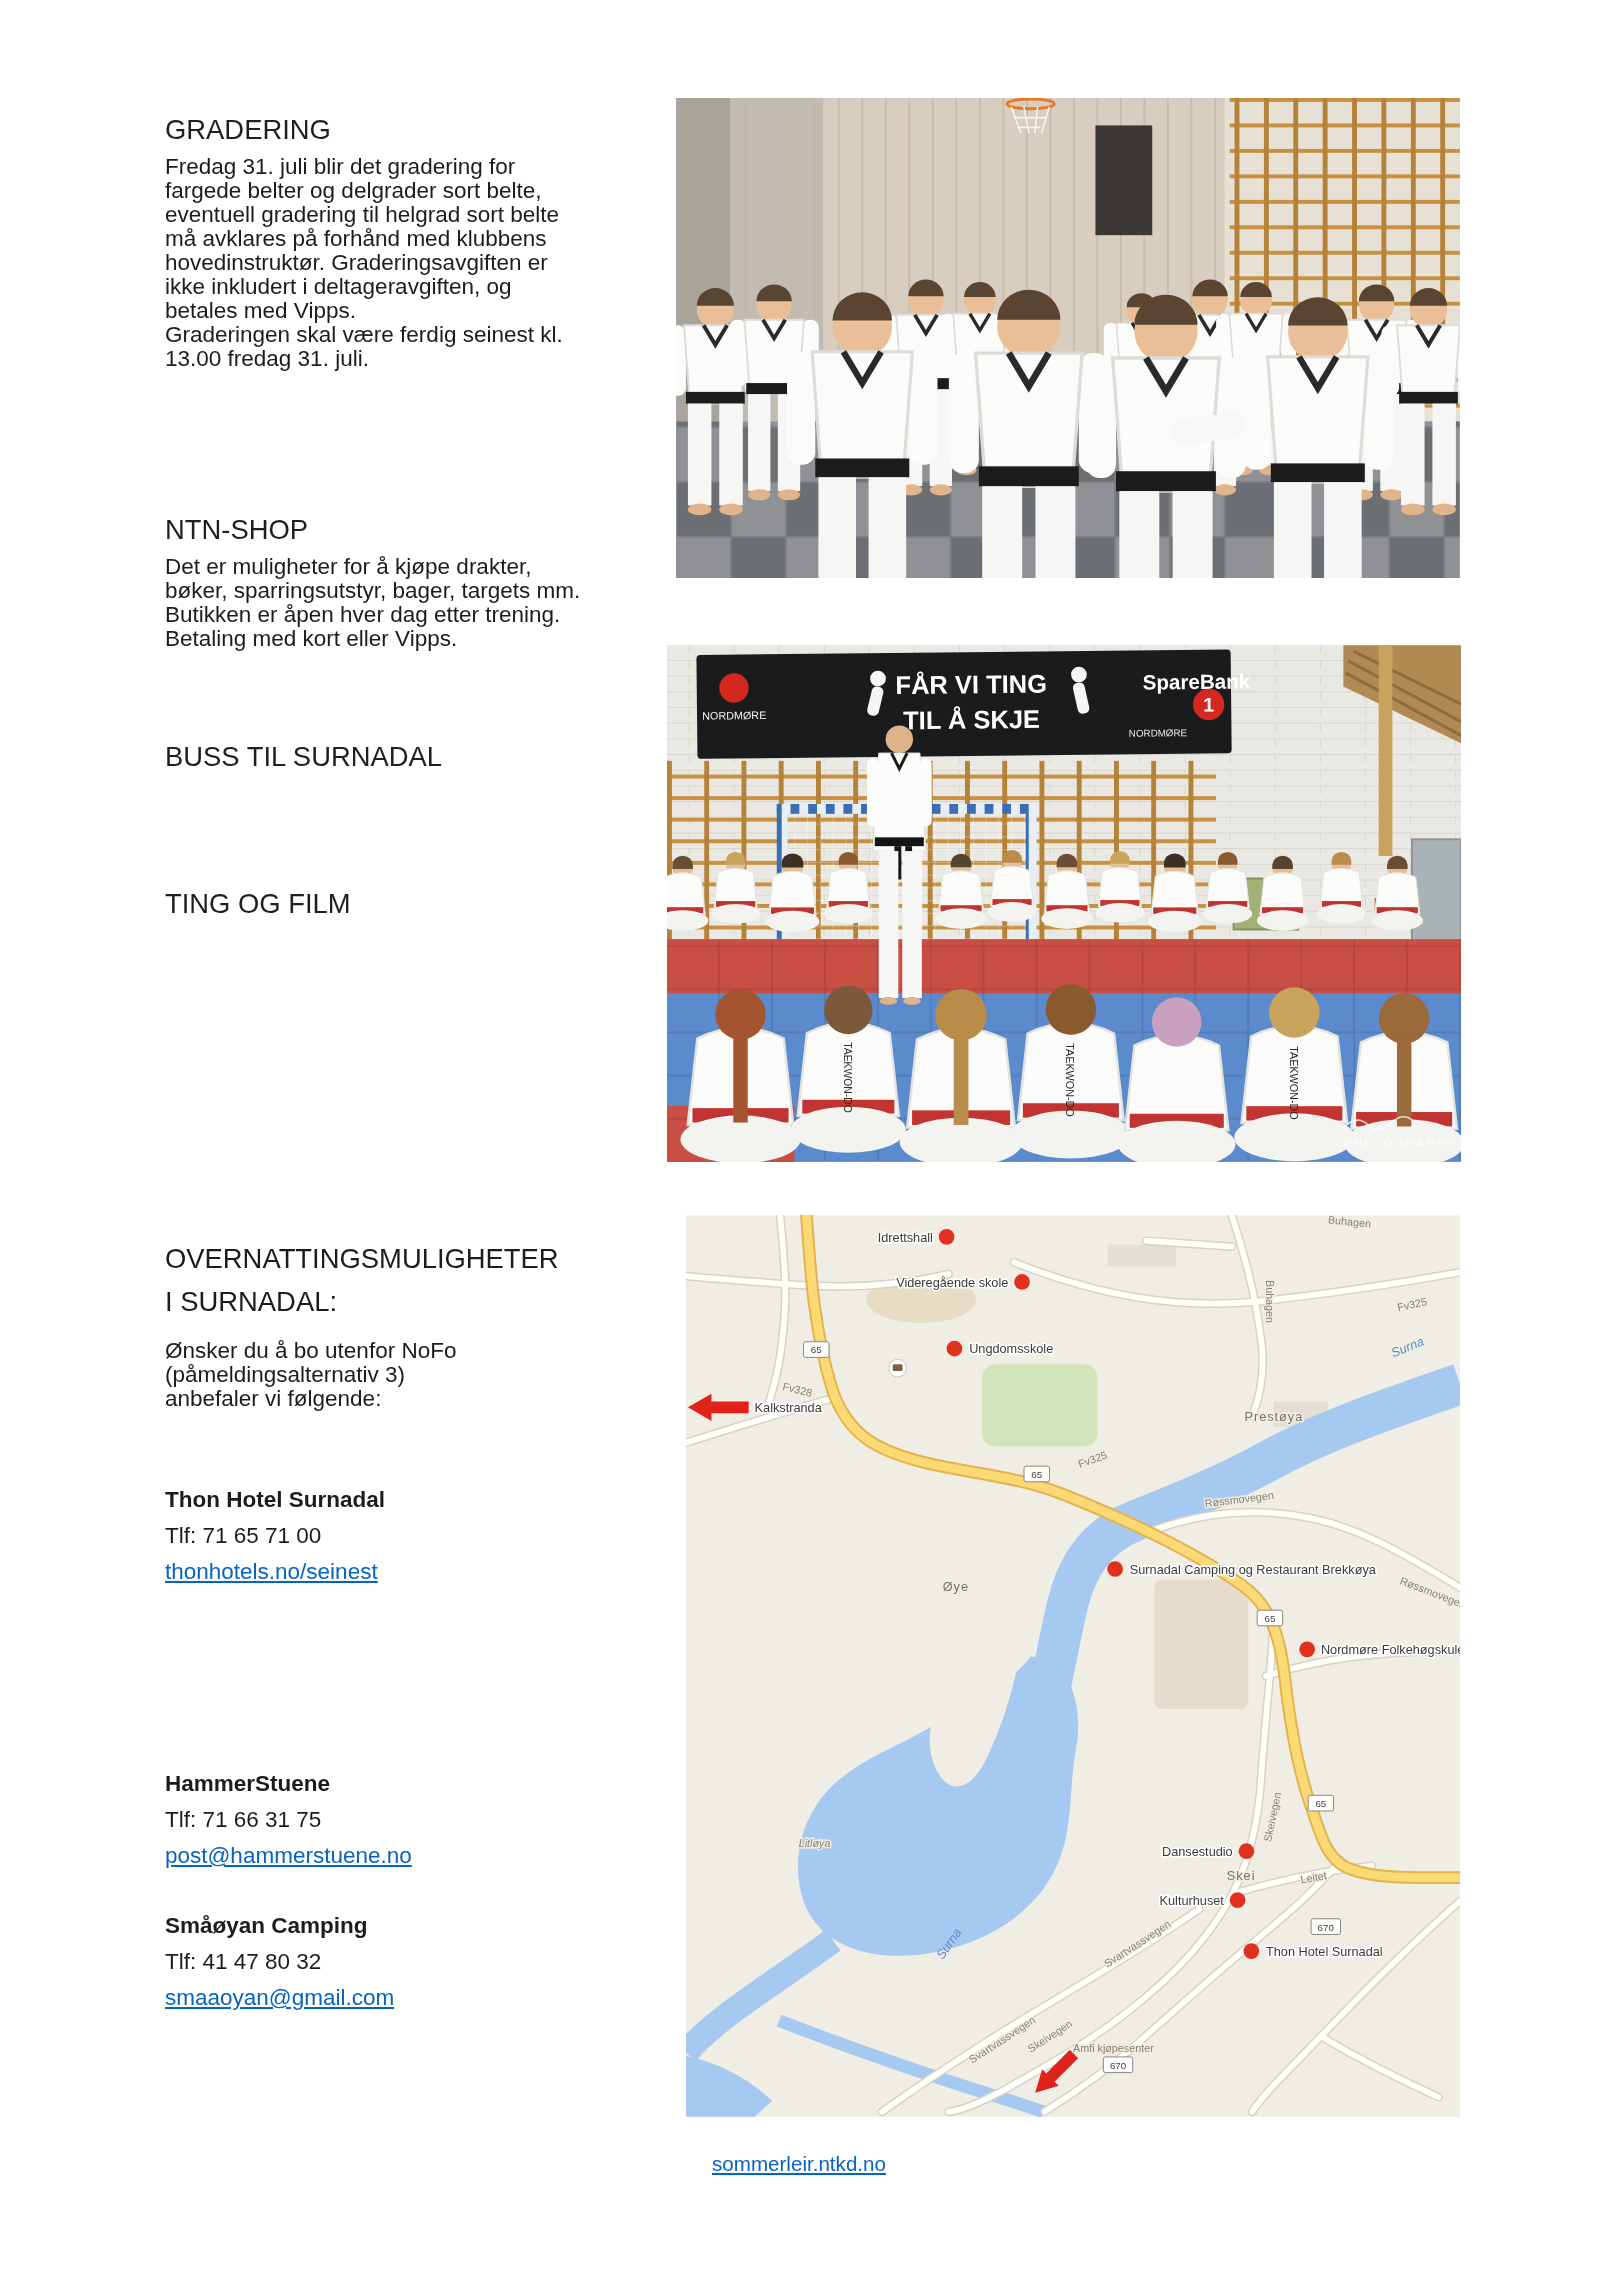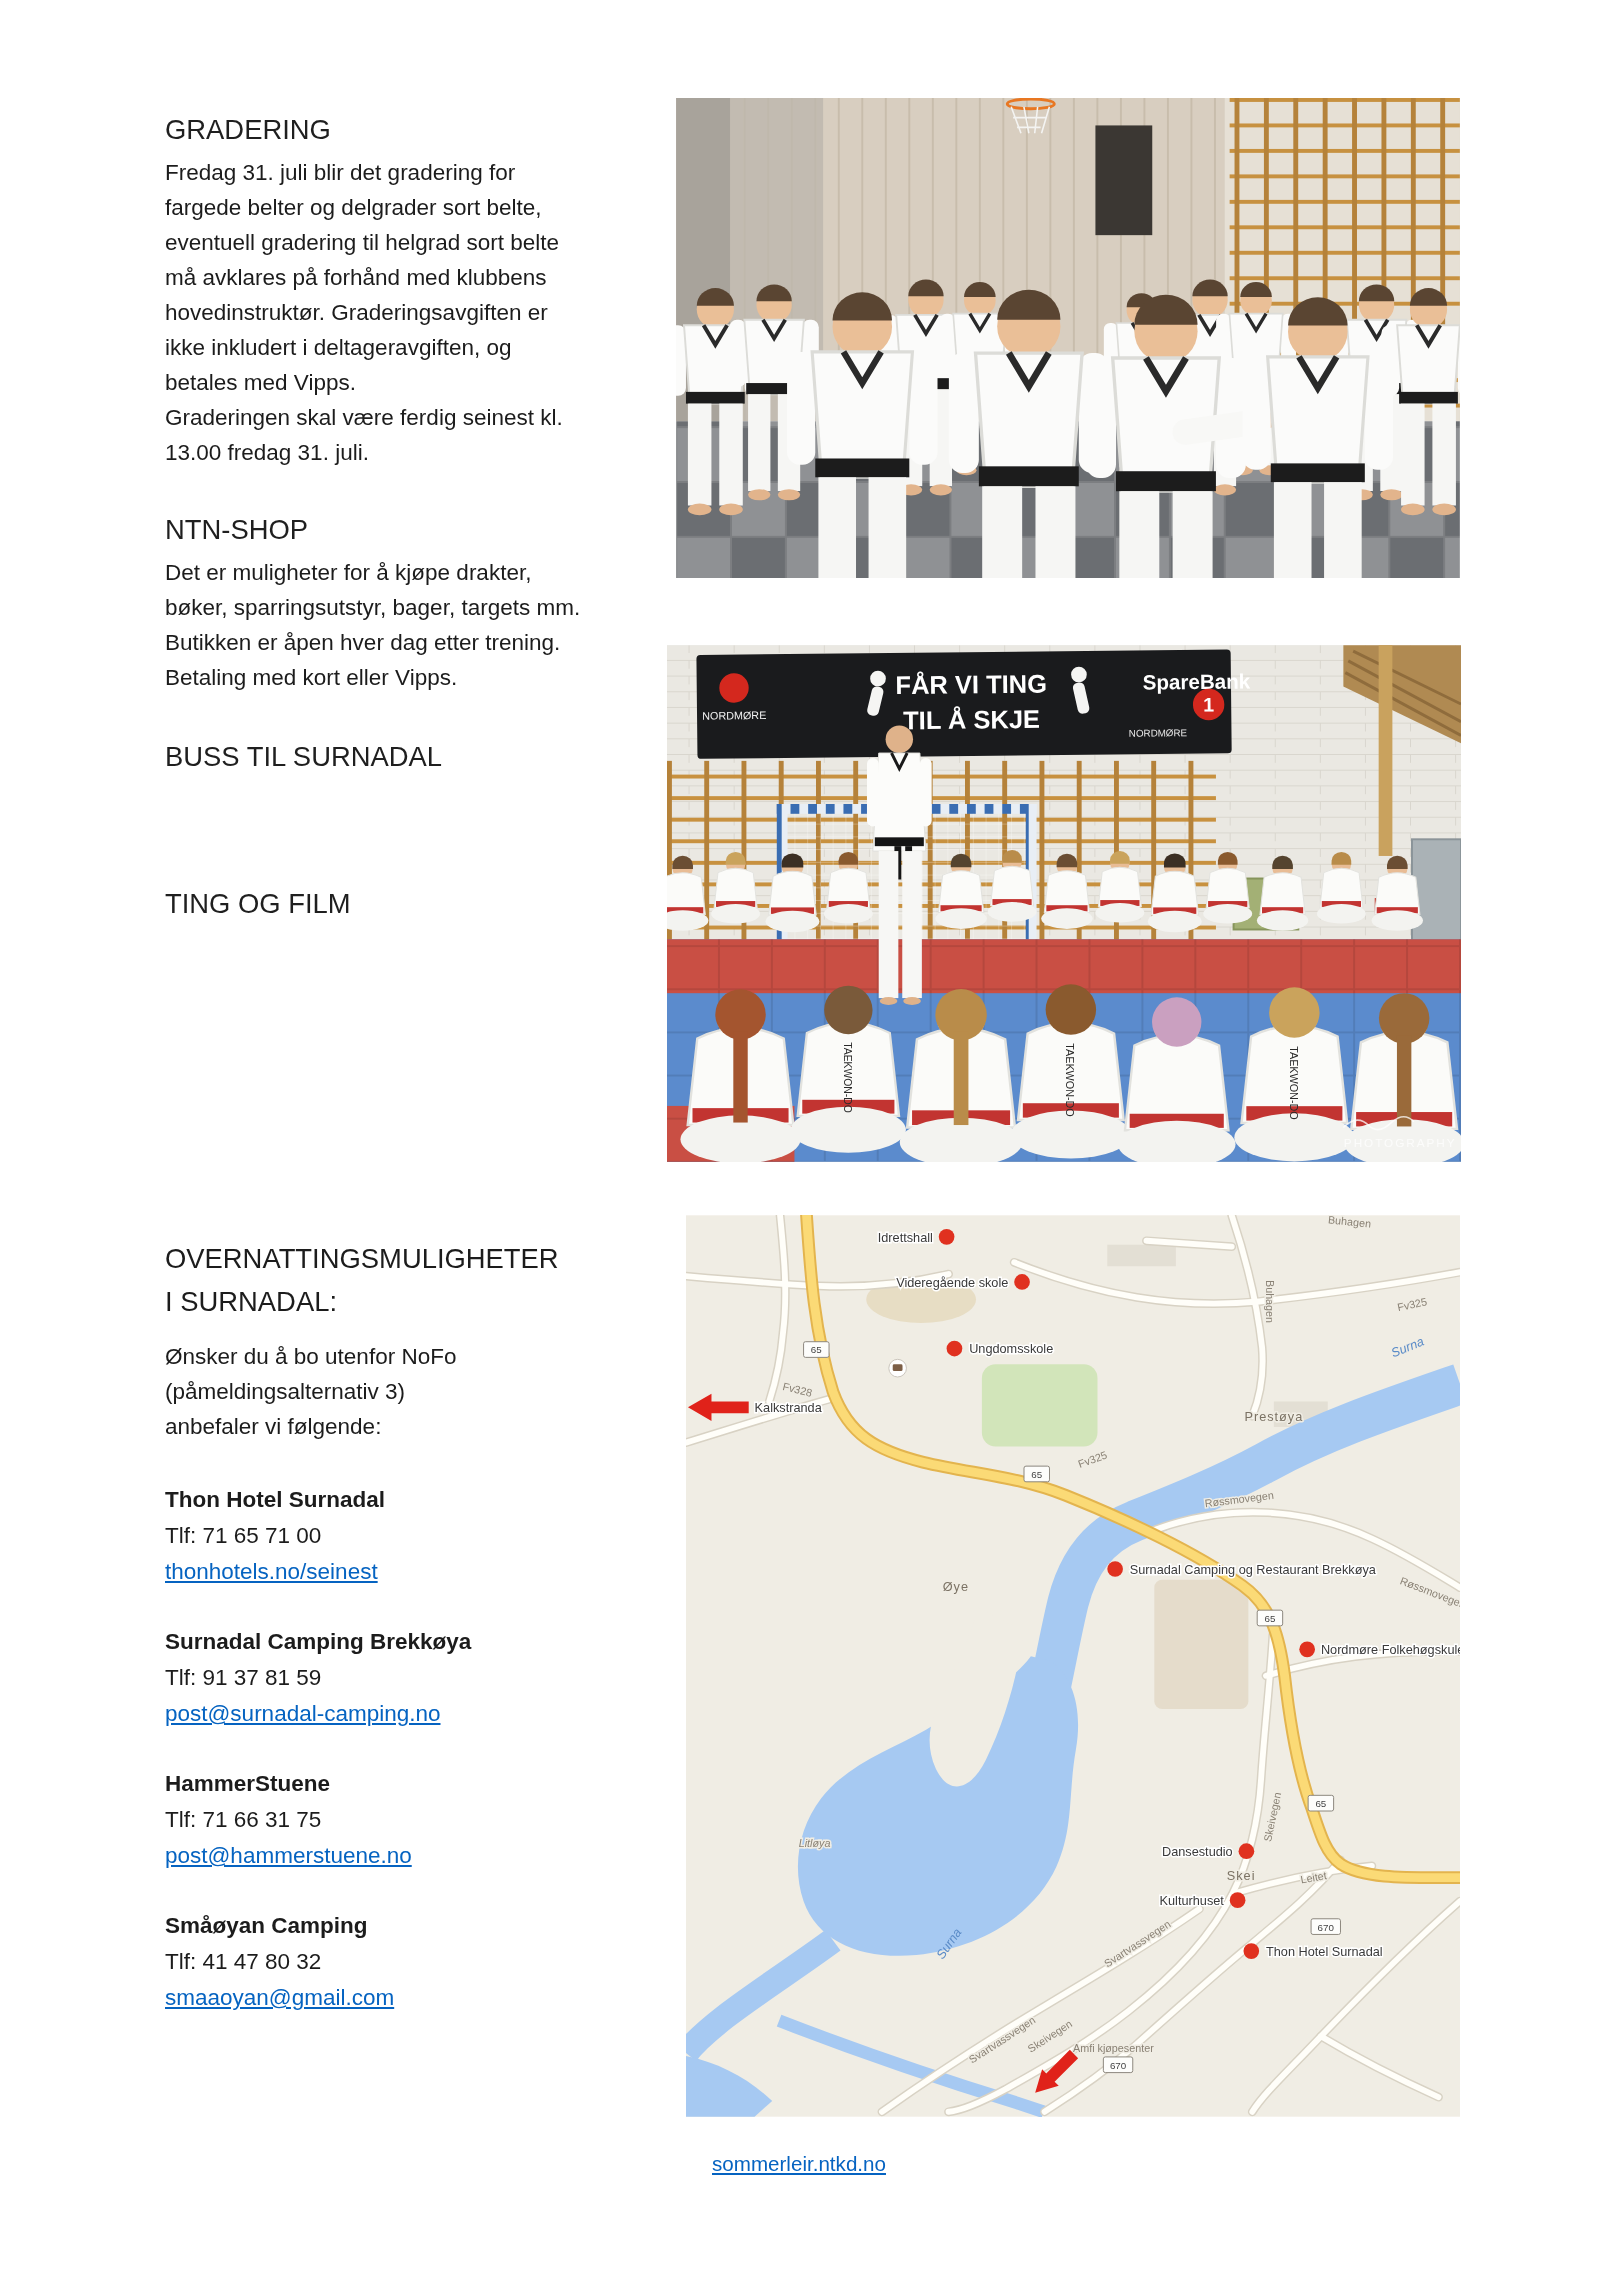--- a/index.html
+++ b/index.html
@@ -1,20 +1,20 @@
 <!DOCTYPE html>
 <html><head>
 <meta charset="utf-8">
 <style>
   html,body{margin:0;padding:0;background:#ffffff;}
   .page{position:relative;width:1621px;height:2248px;background:#ffffff;overflow:hidden;
         font-family:"Liberation Sans",sans-serif;color:#1c1c1c;}
   .abs{position:absolute;}
   .h1{font-size:27.4px;line-height:39px;font-weight:400;color:#1f1f1f;white-space:pre-line;}
-  .body{font-size:22.5px;line-height:35px;color:#1c1c1c;white-space:pre-line;}
+  .body{font-size:22.5px;line-height:24px;color:#1c1c1c;white-space:pre-line;}
   a.lnk{color:#0563C1;text-decoration:underline;cursor:pointer;}
   .lodging-heading{font-size:27.4px;line-height:43px;font-weight:400;white-space:pre-line;}
   .entry .name{font-size:22.5px;line-height:36px;font-weight:bold;}
   .entry .phone{font-size:22.5px;line-height:36px;}
   .entry .link-line{font-size:22.5px;line-height:36px;}
   .footer{font-size:20.6px;}
   
   .rc{fill:none;stroke:#d8d2c4;stroke-width:9;stroke-linecap:round;}
   .rf{fill:none;stroke:#fffef9;stroke-width:6;stroke-linecap:round;}
   .yc{fill:none;stroke:#e3b44e;stroke-width:13;stroke-linecap:round;}
@@ -65,25 +65,20 @@
   <div class="abs body" style="left:165px;top:1339px;width:451px;">Ønsker du å bo utenfor NoFo
 (påmeldingsalternativ 3)
 anbefaler vi følgende:</div>
 
   <div class="abs entry" style="left:165px;top:1482px;width:451px;">
     <div class="name">Thon Hotel Surnadal</div>
     <div class="phone">Tlf: 71 65 71 00</div>
     <div class="link-line"><a class="lnk">thonhotels.no/seinest</a></div>
   </div>
 
-  <div class="abs entry" style="left:165px;top:1624px;width:451px;">
-    <div class="name">Surnadal Camping Brekkøya</div>
-    <div class="phone">Tlf: 91 37 81 59</div>
-    <div class="link-line"><a class="lnk">post@surnadal-camping.no</a></div>
-  </div>
 
   <div class="abs entry" style="left:165px;top:1766px;width:451px;">
     <div class="name">HammerStuene</div>
     <div class="phone">Tlf: 71 66 31 75</div>
     <div class="link-line"><a class="lnk">post@hammerstuene.no</a></div>
   </div>
 
   <div class="abs entry" style="left:165px;top:1908px;width:451px;">
     <div class="name">Småøyan Camping</div>
     <div class="phone">Tlf: 41 47 80 32</div>

